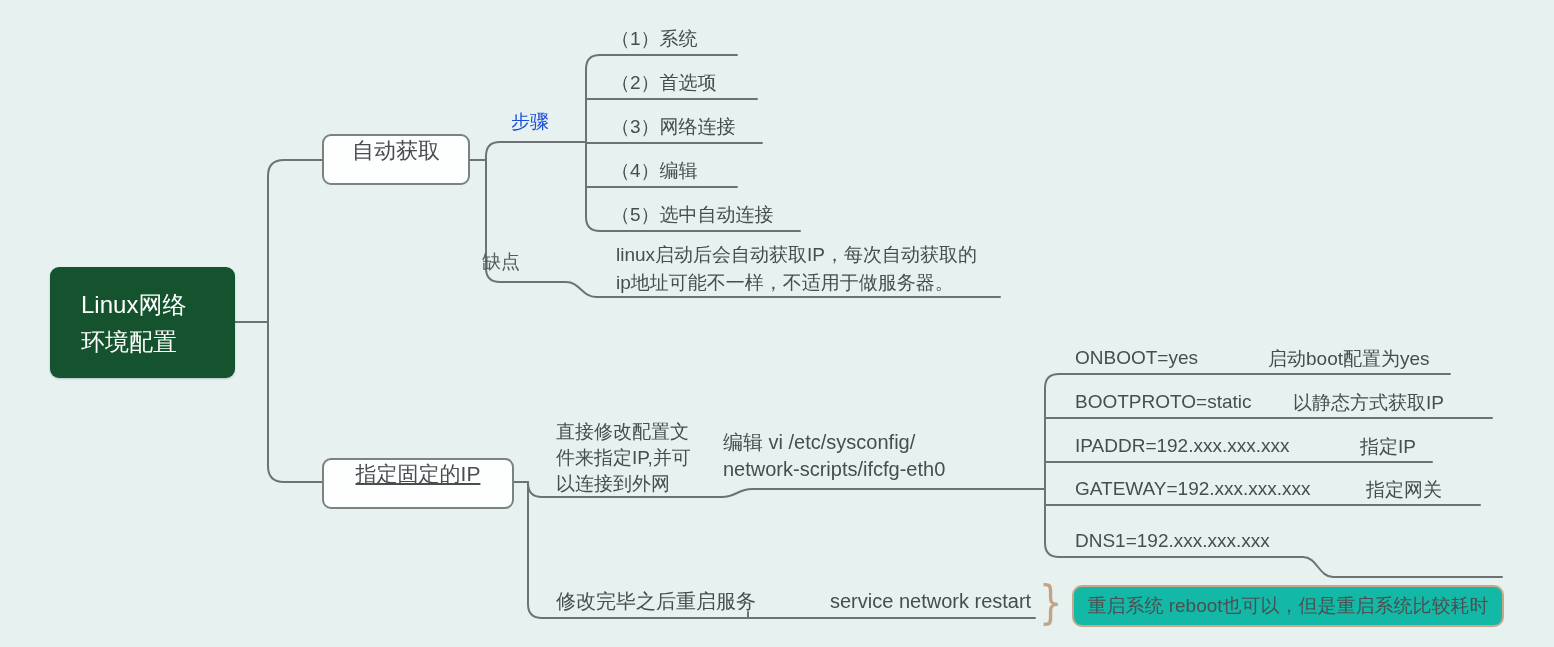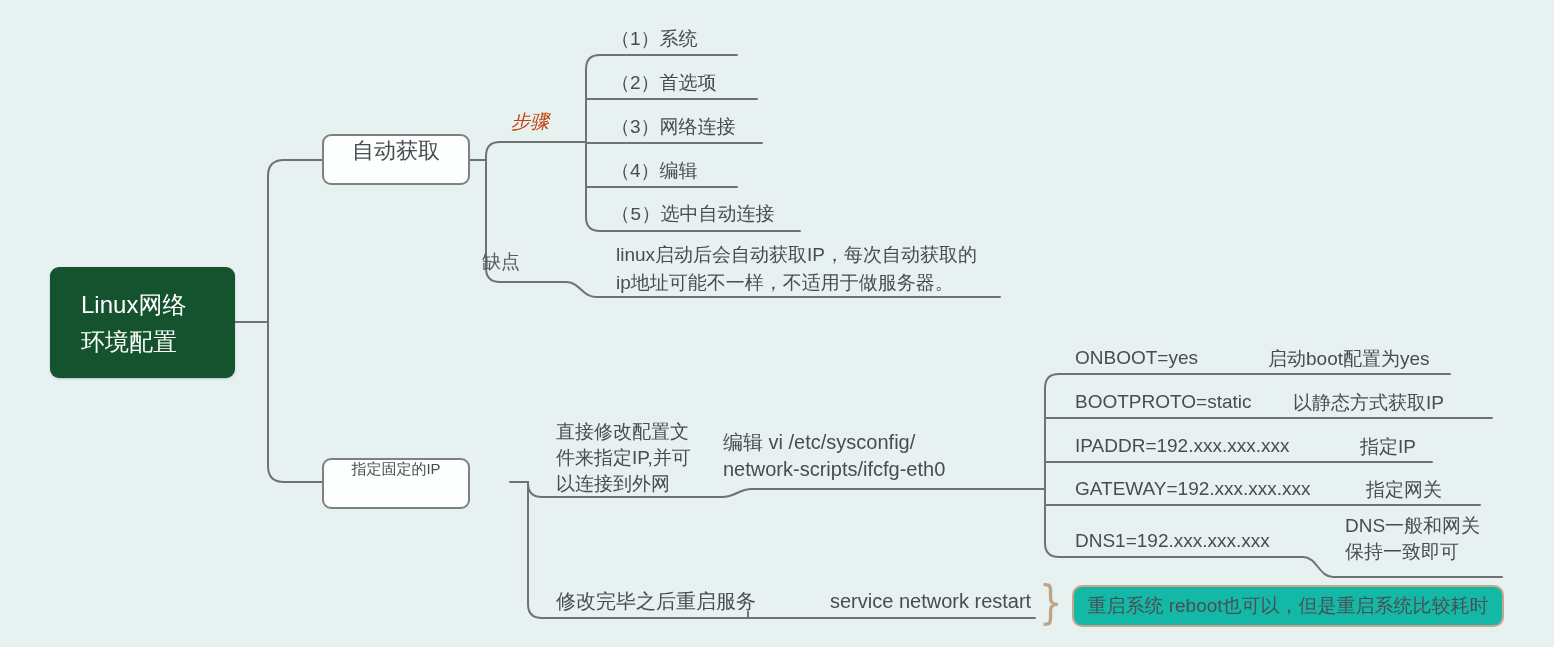--- a/index.html
+++ b/index.html
@@ -75,35 +75,35 @@
 
   <div class="root-box">
     <div>Linux网络</div>
     <div>环境配置</div>
   </div>
 
   <div class="topic-box" style="left:322px;top:134px;width:148px;height:51px;font-size:22px;">
     <span>自动获取</span>
   </div>
 
-  <div class="lbl f19" style="left:511px;top:111px;color:#c2410c;font-style:italic;">步骤</div>
+  <div class="lbl f19" style="left:511px;top:111px;color:#1d4ed8;">步骤</div>
 
   <div class="lbl f19" style="left:611px;top:28px;">（1）系统</div>
   <div class="lbl f19" style="left:611px;top:72px;">（2）首选项</div>
   <div class="lbl f19" style="left:611px;top:116px;text-align:center;">（3）网络连接</div>
   <div class="lbl f19" style="left:611px;top:160px;">（4）编辑</div>
-  <div class="lbl f19" style="left:611px;top:204px;font-family:Liberation Mono, monospace;">（5）选中自动连接</div>
+  <div class="lbl f19" style="left:611px;top:204px;">（5）选中自动连接</div>
 
   <div class="lbl f19" style="left:482px;top:251px;color:#545a5d;">缺点</div>
   <div class="lbl f19" style="left:616px;top:241px;line-height:28px;">
     <div>linux启动后会自动获取IP，每次自动获取的</div>
     <div>ip地址可能不一样，不适用于做服务器。</div>
   </div>
 
-  <div class="topic-box" style="left:322px;top:458px;width:148px;height:51px;font-size:15px;">
+  <div class="topic-box" style="left:322px;top:458px;width:192px;height:51px;font-size:21px;text-decoration:underline;">
     <span>指定固定的IP</span>
   </div>
 
   <div class="lbl f19" style="left:556px;top:419px;line-height:26px;">
     <div>直接修改配置文</div>
     <div>件来指定IP,并可</div>
     <div>以连接到外网</div>
   </div>
 
   <div class="lbl f20" style="left:723px;top:429px;line-height:27px;">
@@ -117,24 +117,20 @@
   <div class="lbl f19" style="left:1075px;top:391px;">BOOTPROTO=static</div>
   <div class="lbl f19" style="left:1293px;top:392px;">以静态方式获取IP</div>
 
   <div class="lbl f19" style="left:1075px;top:435px;">IPADDR=192.xxx.xxx.xxx</div>
   <div class="lbl f19" style="left:1360px;top:436px;">指定IP</div>
 
   <div class="lbl f19" style="left:1075px;top:478px;">GATEWAY=192.xxx.xxx.xxx</div>
   <div class="lbl f19" style="left:1366px;top:479px;">指定网关</div>
 
   <div class="lbl f19" style="left:1075px;top:530px;">DNS1=192.xxx.xxx.xxx</div>
-  <div class="lbl f19" style="left:1345px;top:513px;line-height:26px;">
-    <div>DNS一般和网关</div>
-    <div>保持一致即可</div>
-  </div>
 
   <div class="lbl f20" style="left:556px;top:589px;">修改完毕之后重启服务</div>
   <div class="lbl f20" style="left:830px;top:589px;">service network restart</div>
 
   <div class="brace">}</div>
 
   <div class="note-box">
     <span>重启系统 reboot也可以，但是重启系统比较耗时</span>
   </div>
 

